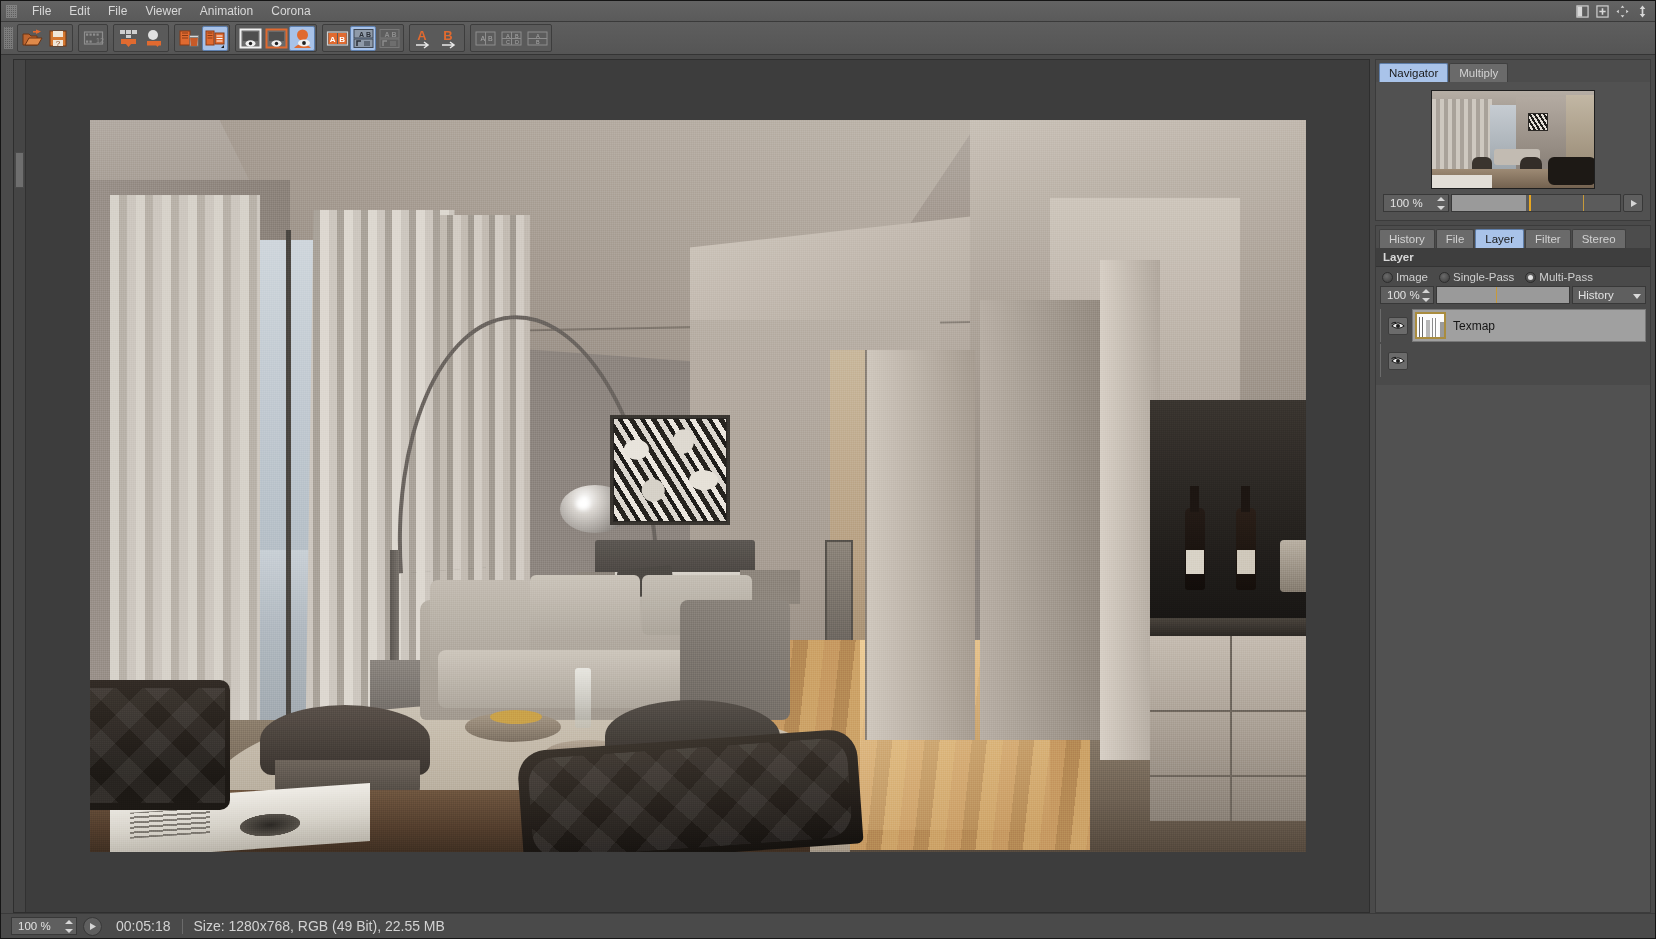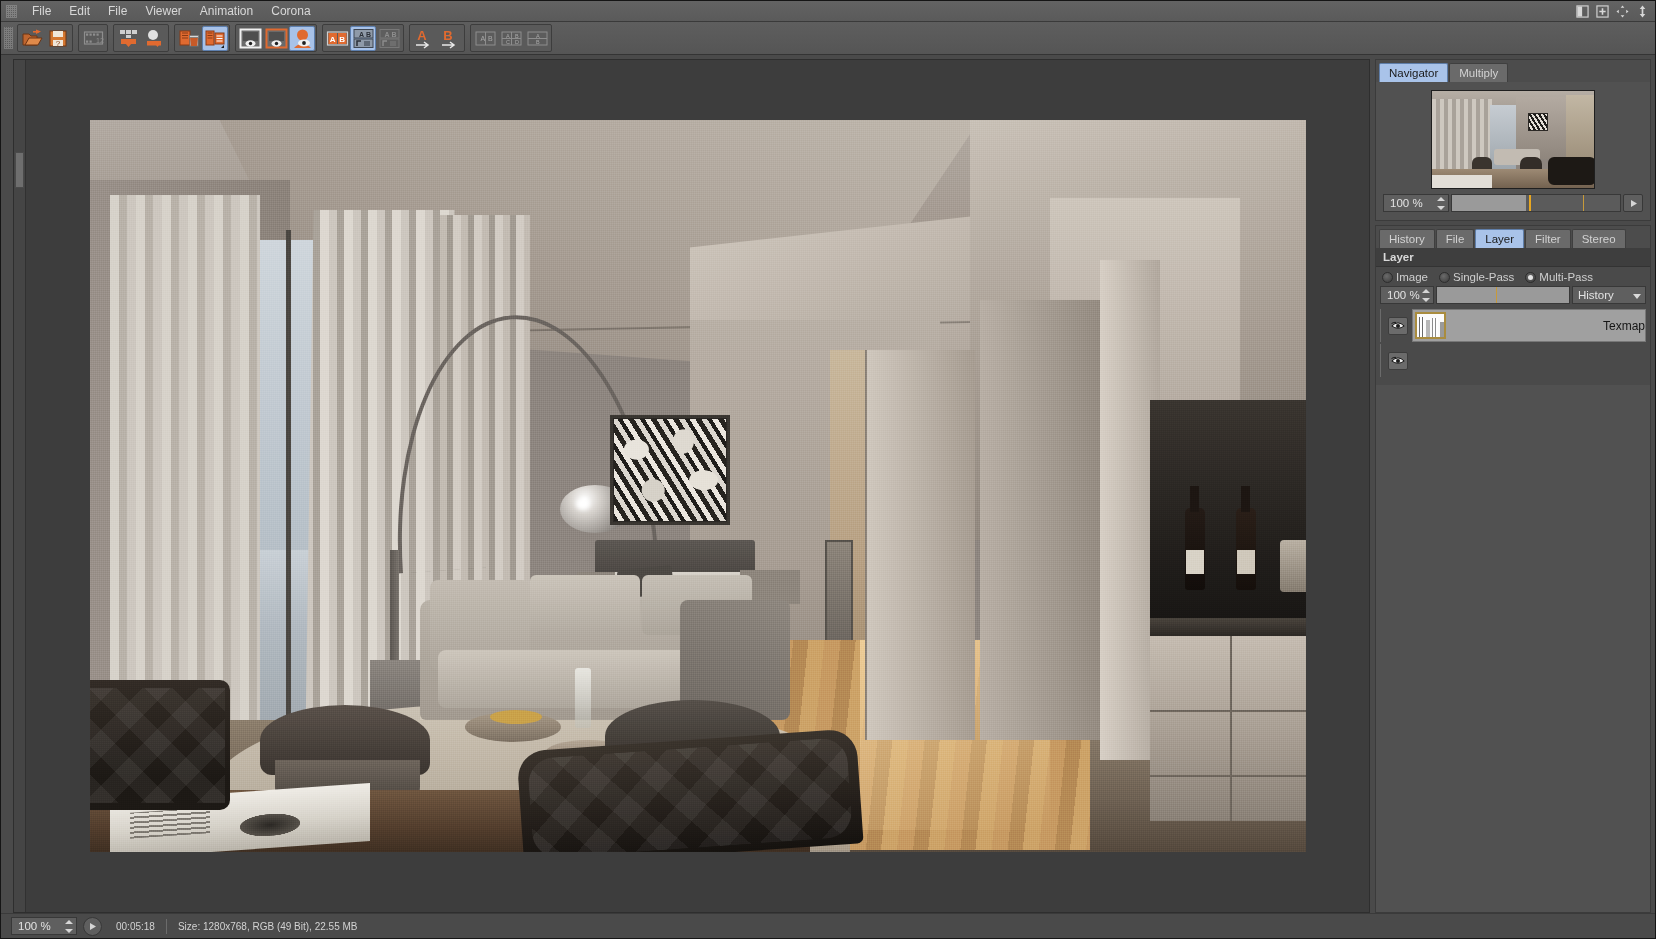--- a/index.html
+++ b/index.html
@@ -268,21 +268,20 @@
     width:20px;height:18px;flex:0 0 20px;
     background:#6b6b6b;border:1px solid #3d3d3d;border-radius:2px;
     display:flex;align-items:center;justify-content:center;
     margin-right:4px;
   }
   .layer-body{
     flex:1 1 auto; height:33px;
     display:flex; align-items:center;
     background:#a0a0a0;
     border:1px solid #777;
-    justify-content:space-between;
   }
   .layer-body.dim{ background:#8e8e8e; }
   .lthumb{
     width:31px;height:27px; margin:2px 7px 2px 2px;
     border:2px solid #a98c3e;
     background:#f1f1f1;
     position:relative; overflow:hidden; flex:0 0 31px;
   }
   .lthumb.plain{ border:1px solid #6e6e6e; background:#9a8b7c;}
   .lthumb > *{ position:absolute; }
@@ -290,21 +289,21 @@
   .lname.dim{ color:#6f6f6f; }
 
   
   .statusbar{
     height:25px; flex:0 0 25px;
     background:#4a4a4a;
     border-top:1px solid #3a3a3a;
     display:flex; align-items:center; gap:6px; padding-left:10px;
   }
   .status-sep{ width:1px;height:15px;background:#6b6b6b;margin:0 5px;}
-  .status-txt{ color:#d2d2d2; font-size:10px;}
+  .status-txt{ color:#d2d2d2; font-size:14px;}
 </style>
 </head>
 <body>
 
 <div class="app">
 
 
   <div class="menubar">
     <div class="grip"></div>
     <div class="menu-item">File</div>

